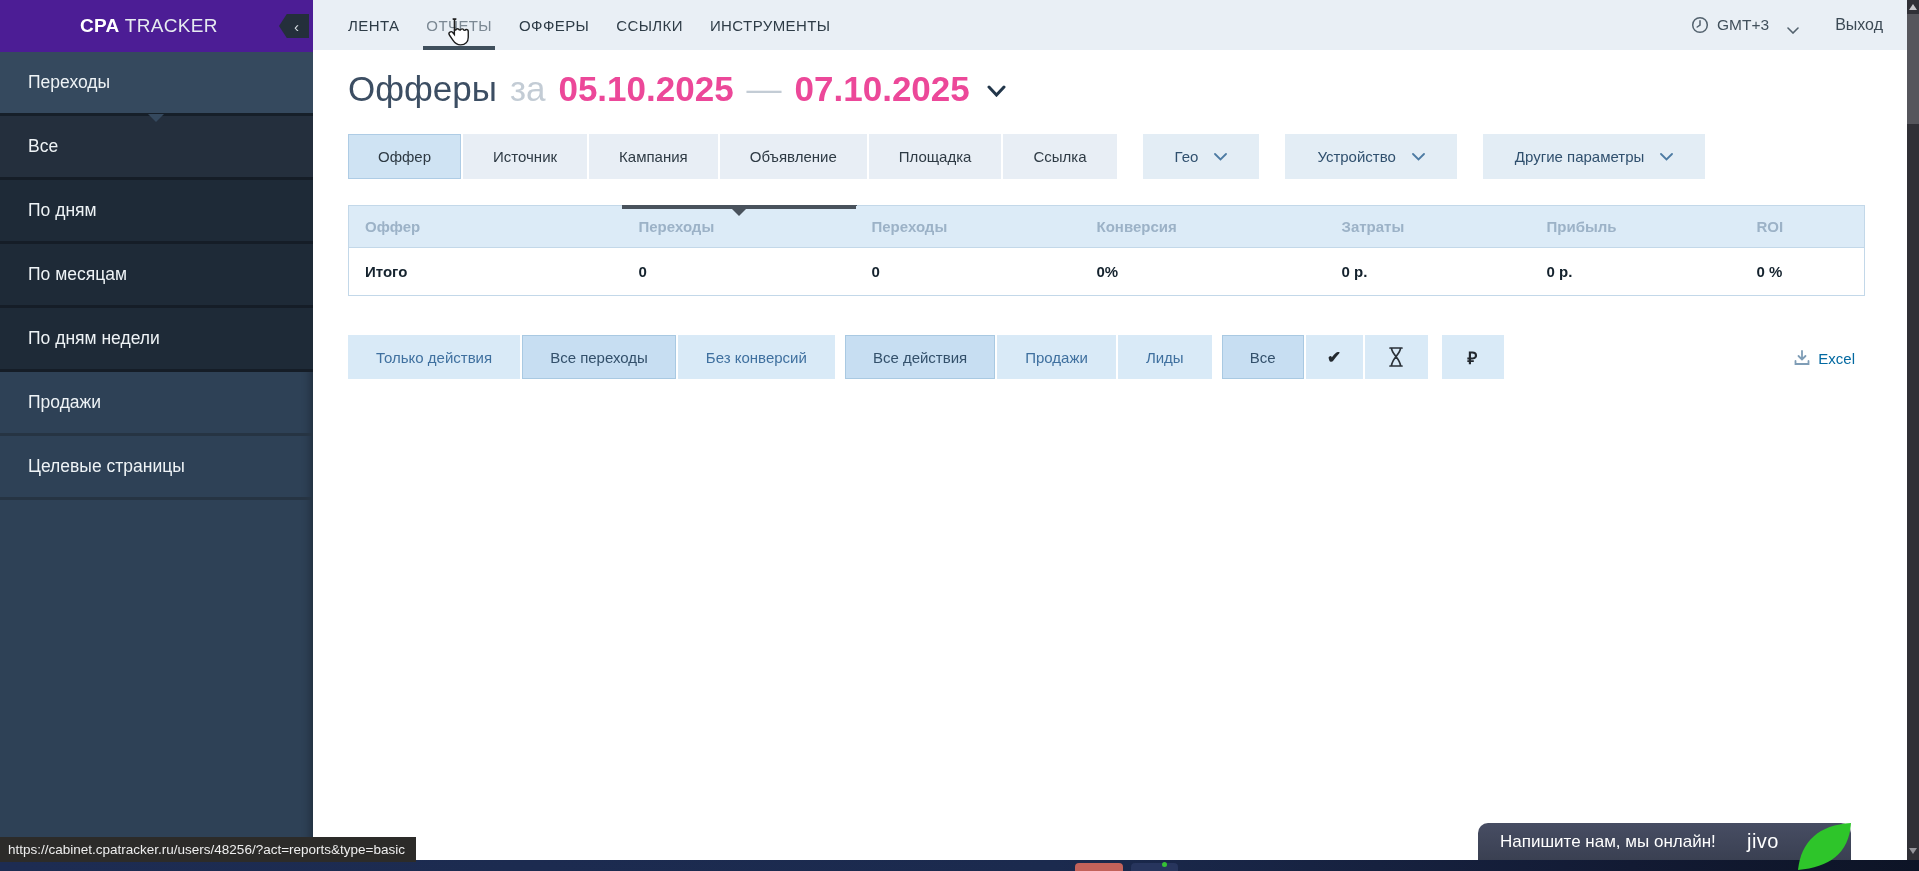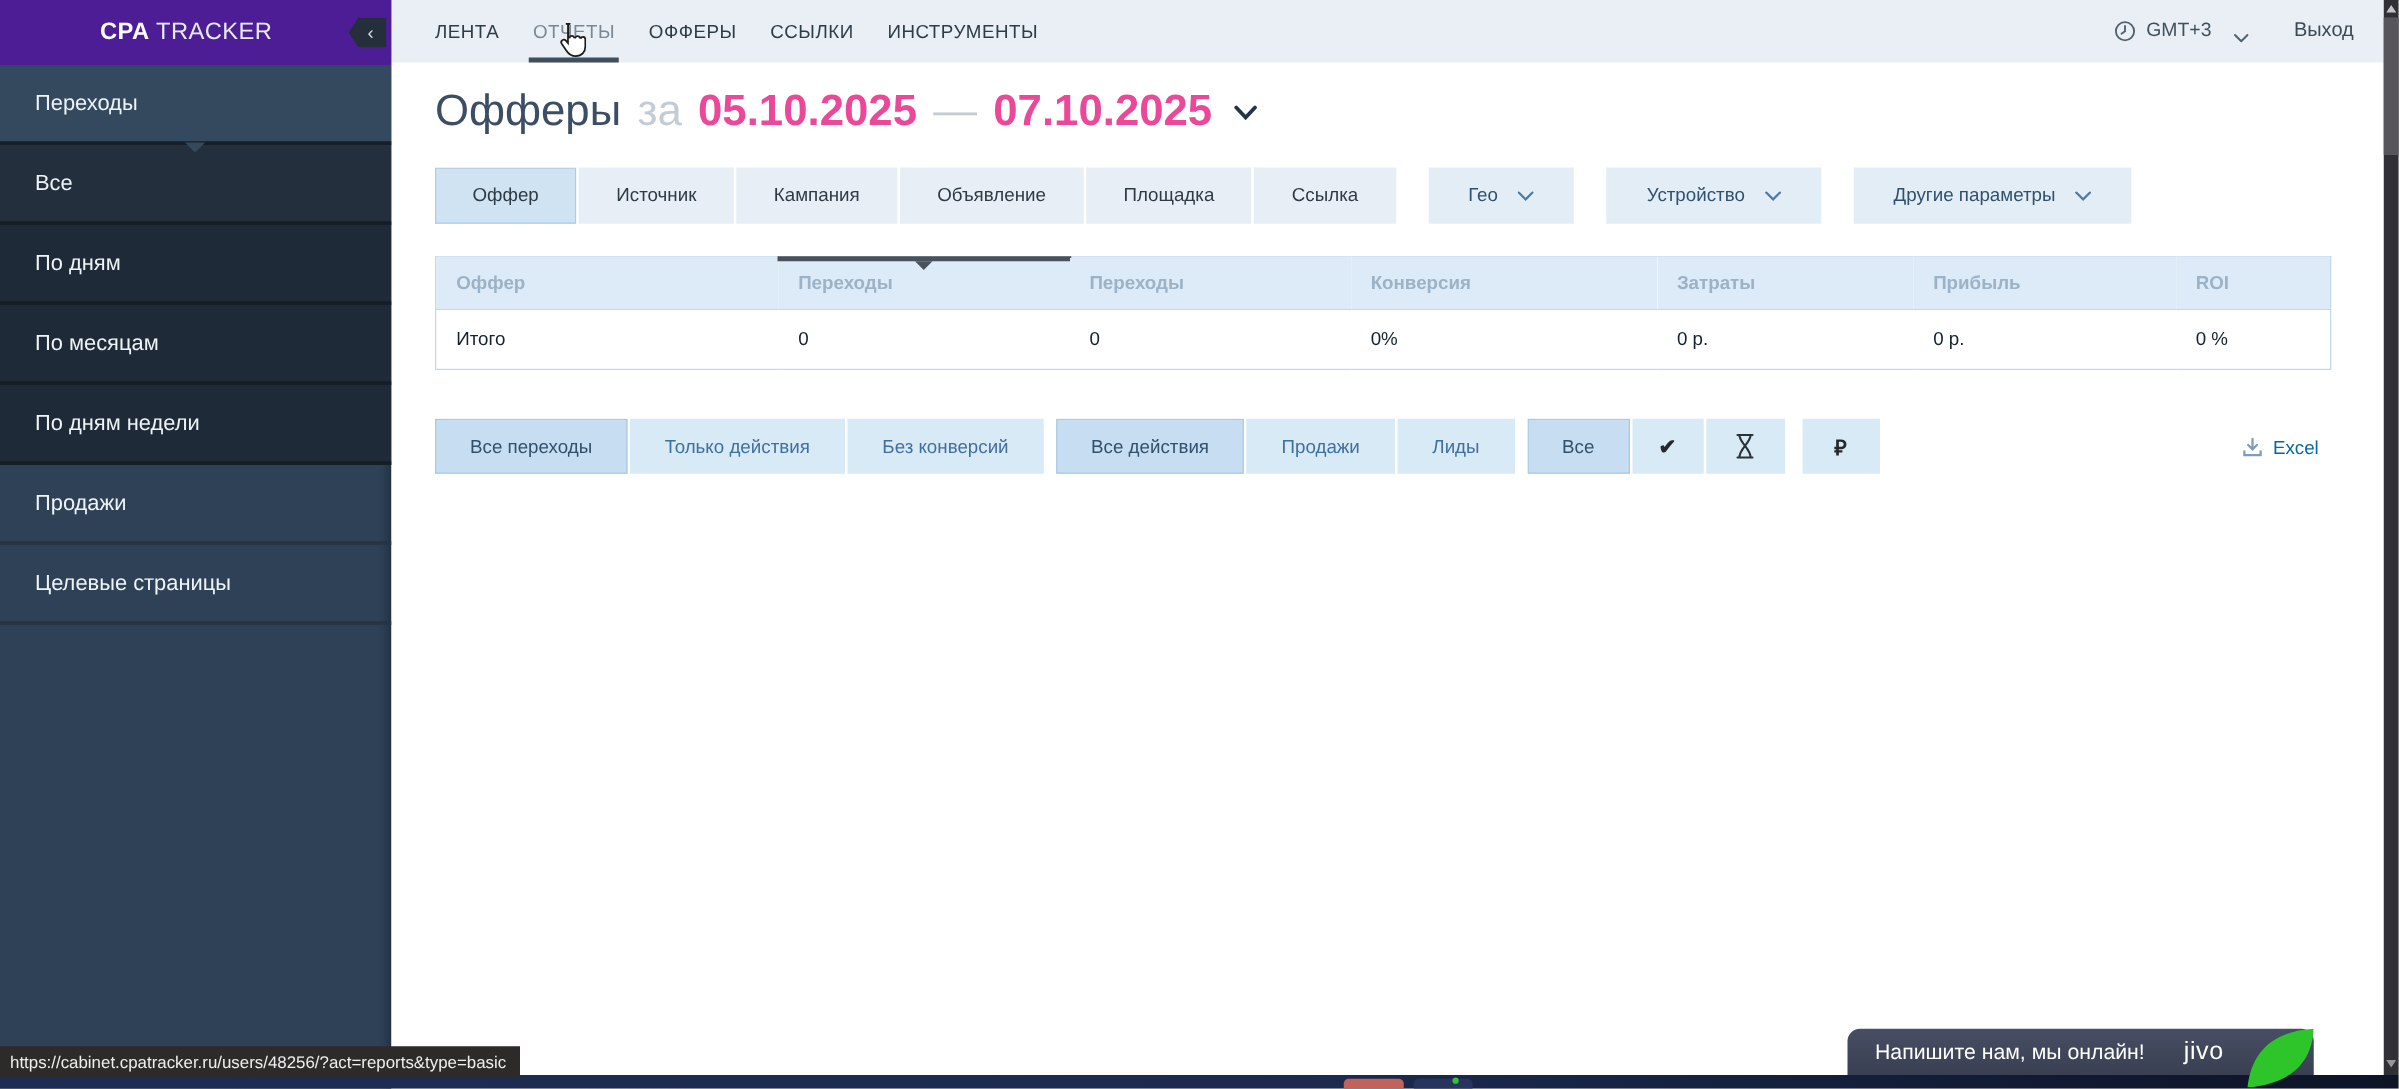--- a/index.html
+++ b/index.html
@@ -55,21 +55,21 @@
   .dd-btn{margin-left:26px;background:#e3edf5;color:#30506e;font-size:15px;display:flex;
     align-items:center;gap:16px;padding:0 32px;cursor:pointer;white-space:nowrap;}
   
   .report-table{position:absolute;left:35px;top:155px;width:1516px;border-collapse:collapse;
     border:1px solid #c3d8e9;table-layout:fixed;}
   .report-table th{background:#dcebf7;border-bottom:1px solid #c3d8e9;padding:12px 16px;
     text-align:left;color:#9cb2c7;font-size:15px;font-weight:700;position:relative;cursor:pointer;}
   .report-table th.sorted::before{content:"";position:absolute;left:-1px;right:-1px;top:-1px;height:4px;background:#49525c;}
   .report-table th.sorted::after{content:"";position:absolute;top:3px;left:50%;margin-left:-7px;
     border-left:7px solid transparent;border-right:7px solid transparent;border-top:7px solid #49525c;}
-  .report-table td{padding:15px 16px;font-weight:400;font-size:15px;color:#15232e;background:#fff;}
+  .report-table td{padding:15px 16px;font-weight:700;font-size:15px;color:#15232e;background:#fff;}
   
   .filter-row{position:absolute;left:35px;top:285px;display:flex;height:44px;align-items:stretch;}
   .f-group{display:flex;gap:2px;margin-right:10px;}
   .f-btn{background:#d9eaf7;color:#3f709f;font-size:15px;display:flex;align-items:center;
     padding:0 28px;cursor:pointer;white-space:nowrap;}
   .f-btn.active{background:#c7def2;box-shadow:inset 0 0 0 1px #a9c9e2;color:#33506b;}
   .f-btn.iconbtn{padding:0;justify-content:center;color:#23292f;}
   .f-btn.w57{width:57px;}   .f-btn.w63{width:63px;}   .f-btn.w62{width:62px;}
   .f-check{font-size:17px;font-weight:700;color:#23292f;}
   .ruble{margin-left:4px;}
@@ -250,25 +250,25 @@
         <td>0%</td>
         <td>0 р.</td>
         <td>0 р.</td>
         <td>0 %</td>
       </tr>
     </tbody>
   </table>
 
   <div class="filter-row">
     <div class="f-group">
+      <div class="f-btn">
+          <span>Только действия</span>
+        </div>
       <div class="f-btn active">
           <span>Все переходы</span>
-        </div>
-      <div class="f-btn">
-          <span>Только действия</span>
         </div>
       <div class="f-btn">
           <span>Без конверсий</span>
         </div>
     </div>
     <div class="f-group">
       <div class="f-btn active">
           <span>Все действия</span>
         </div>
       <div class="f-btn">

